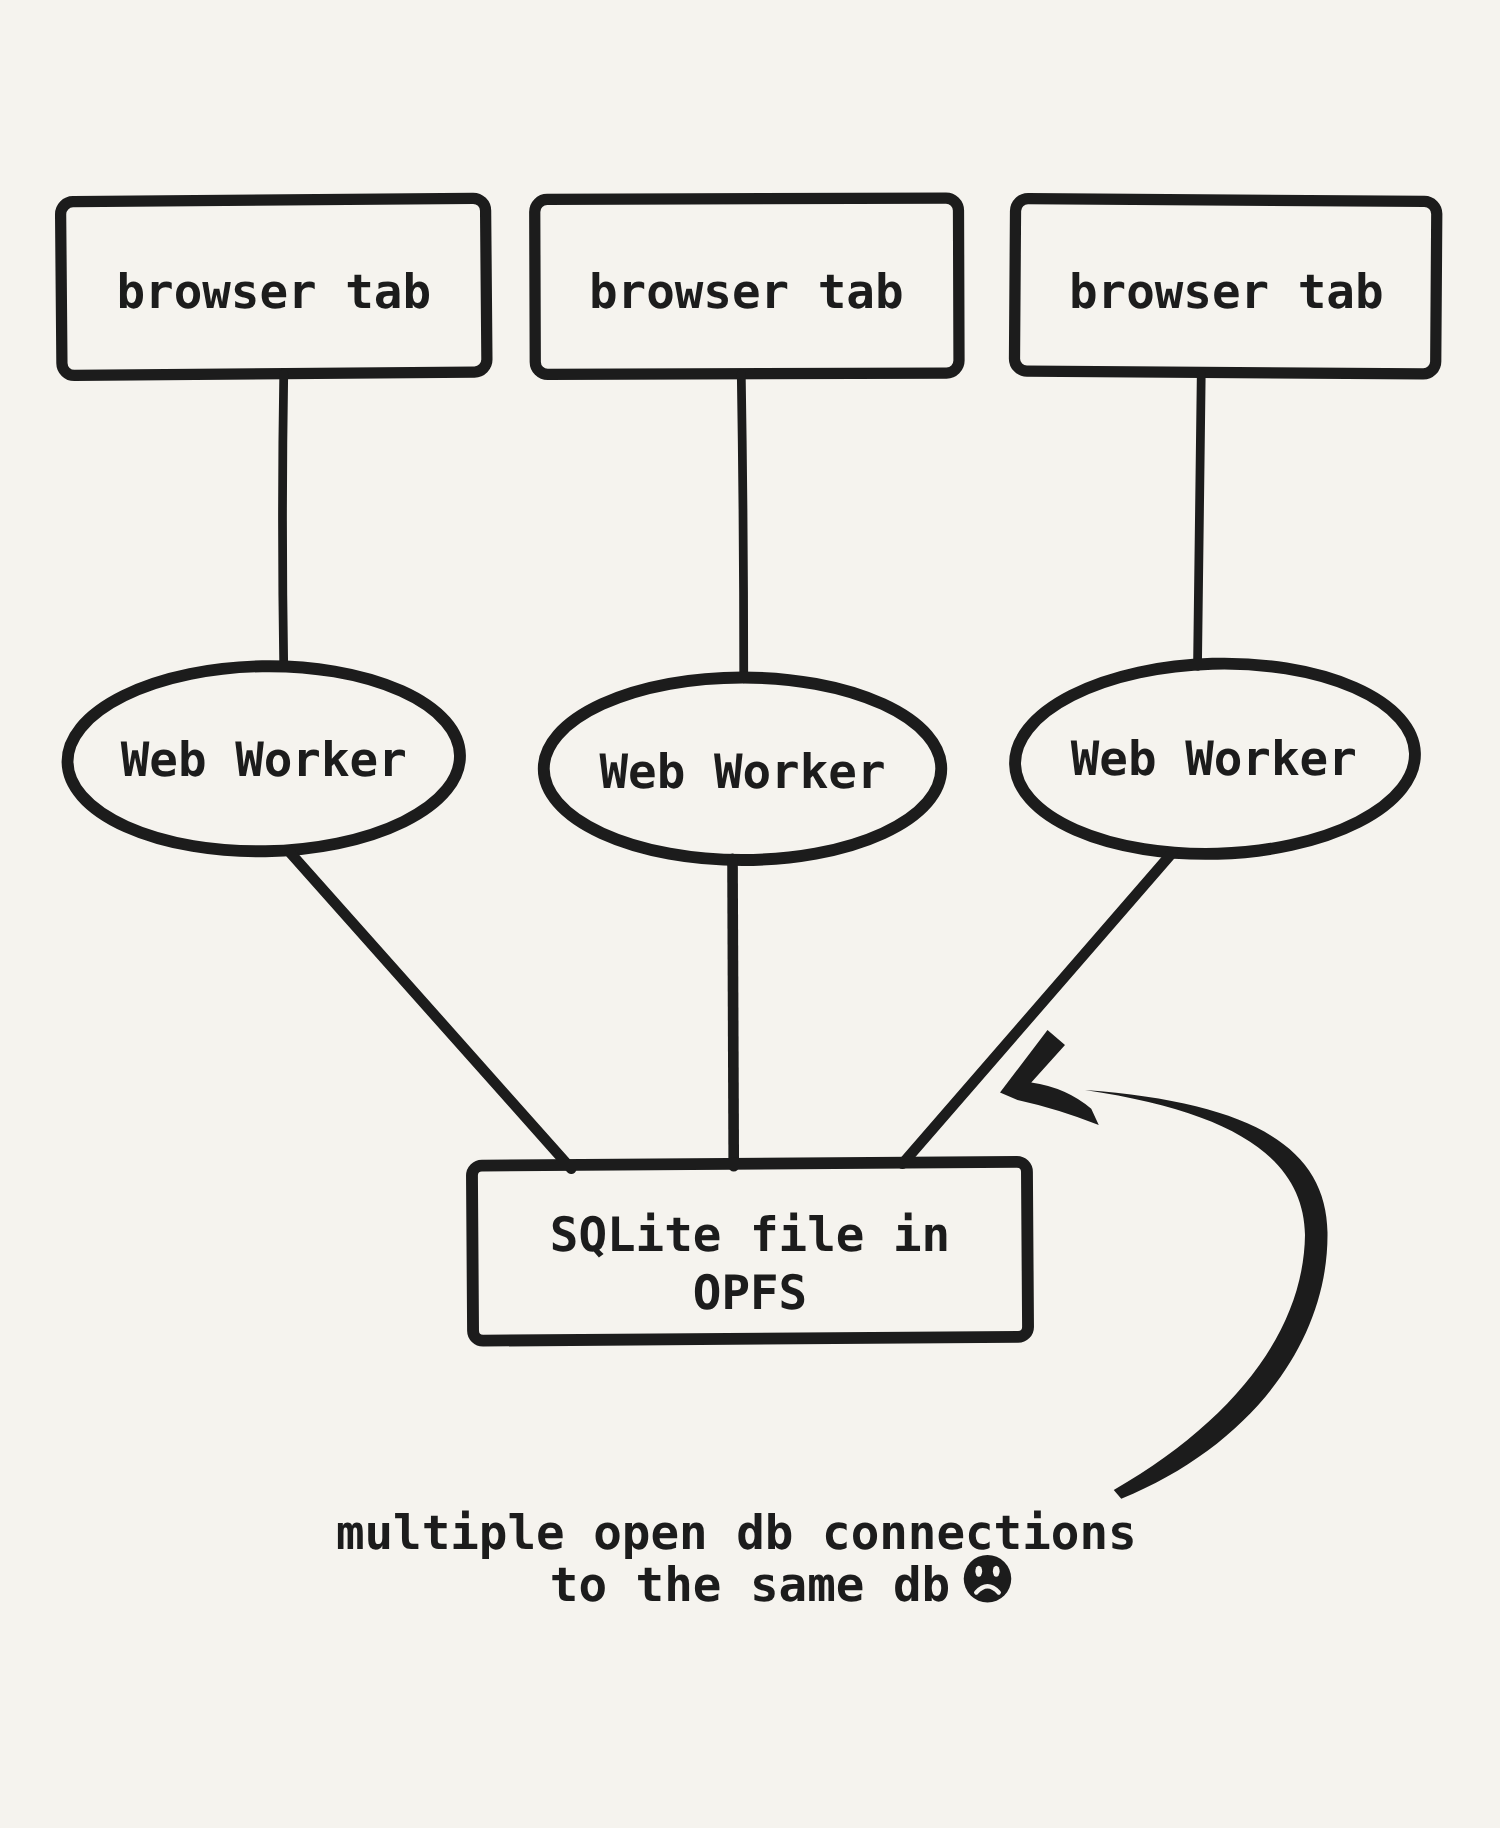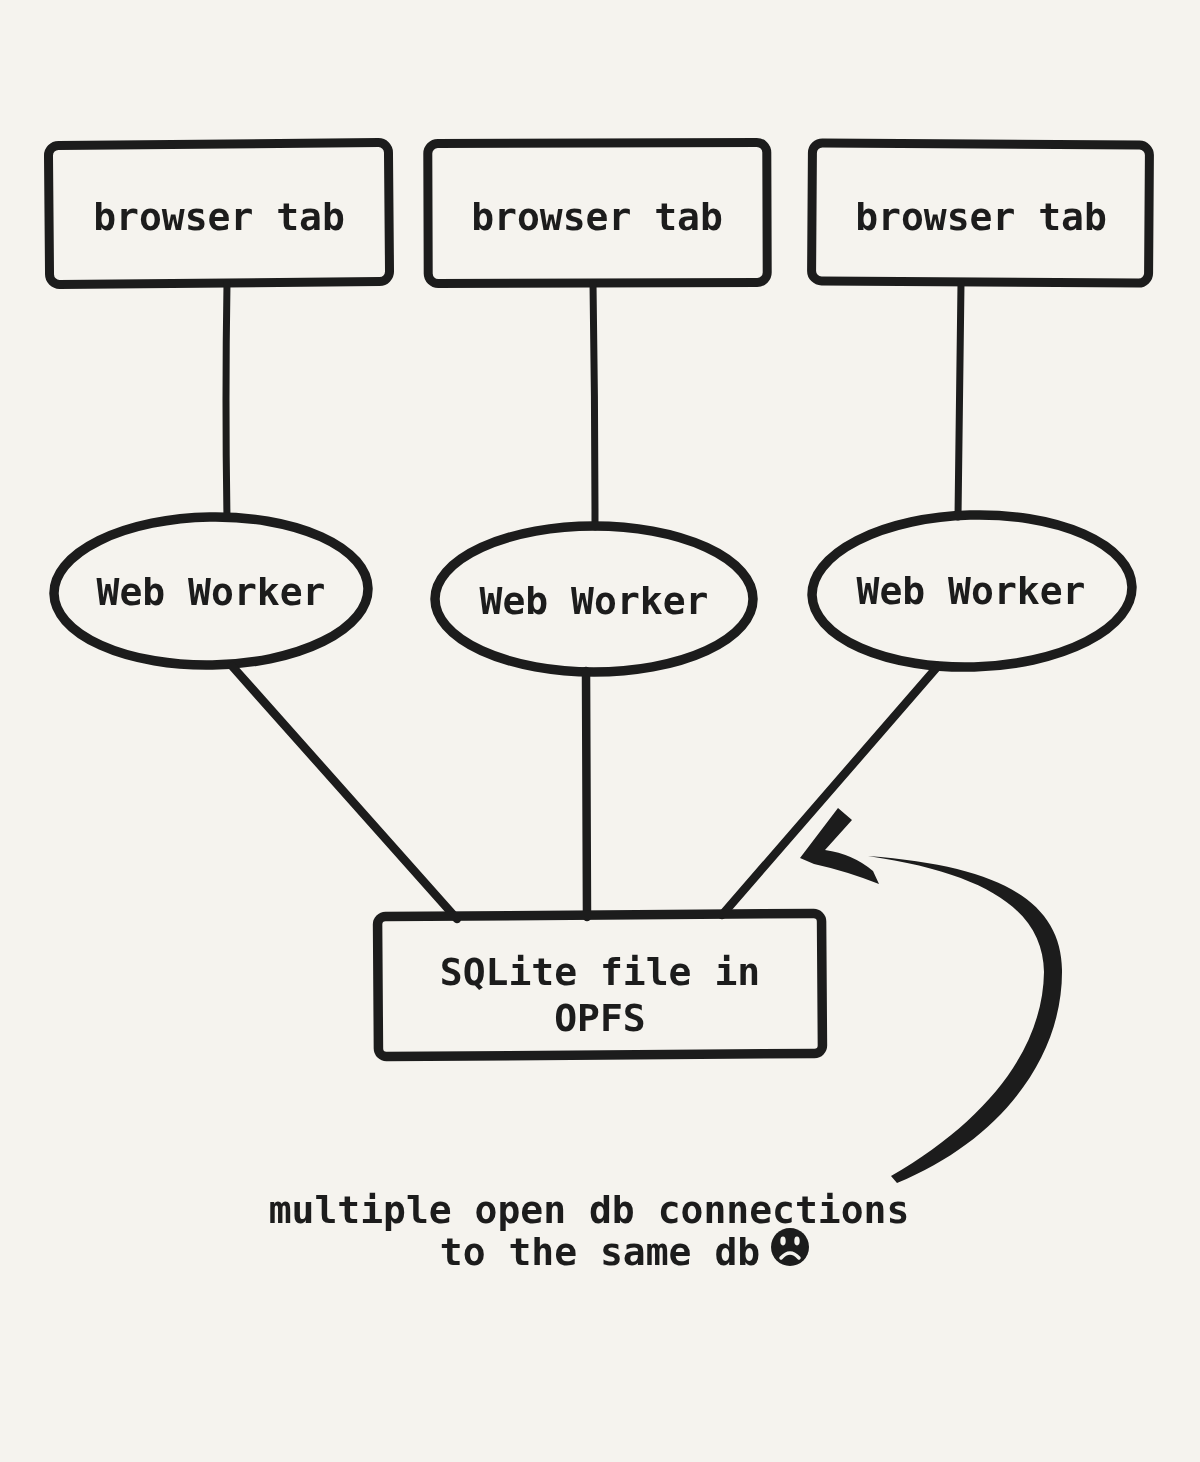--- a/index.html
+++ b/index.html
@@ -8,20 +8,21 @@
   }
   body {
     width: 1200px;
     height: 1462px;
     overflow: hidden;
     background: #f5f3ee;
   }
   .stage {
     width: 1200px;
     height: 1090px;
+    margin-top: 16px;
   }
   svg {
     display: block;
   }
   .sketch-stroke {
     fill: none;
     stroke: var(--ink, #1c1c1c);
     stroke-linecap: round;
     stroke-linejoin: round;
   }

